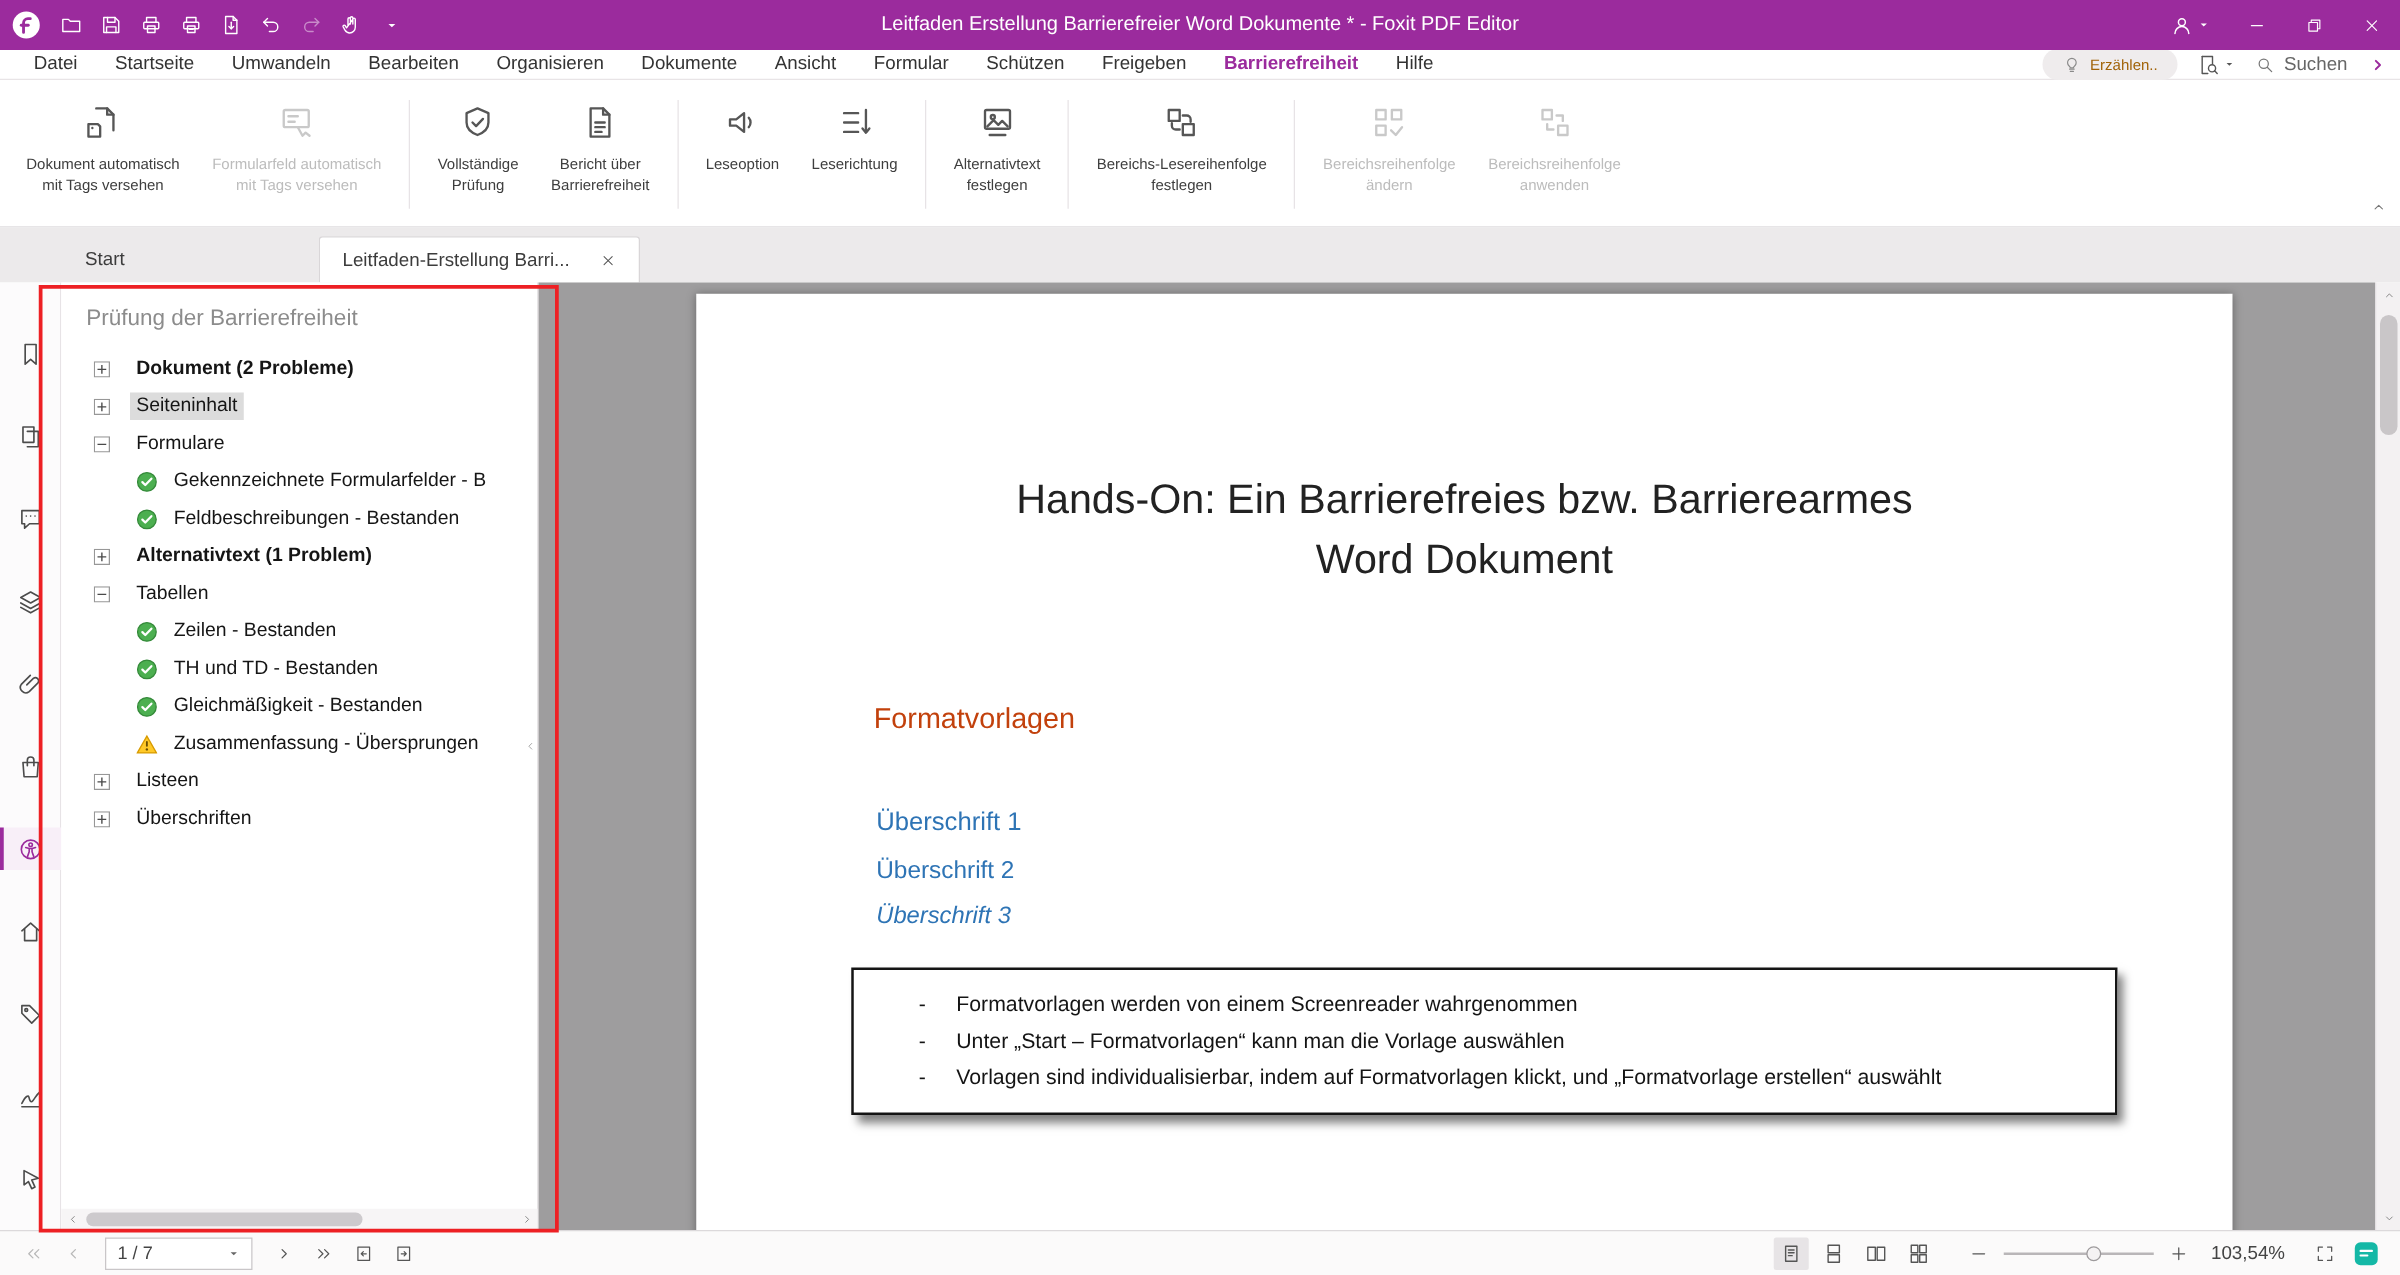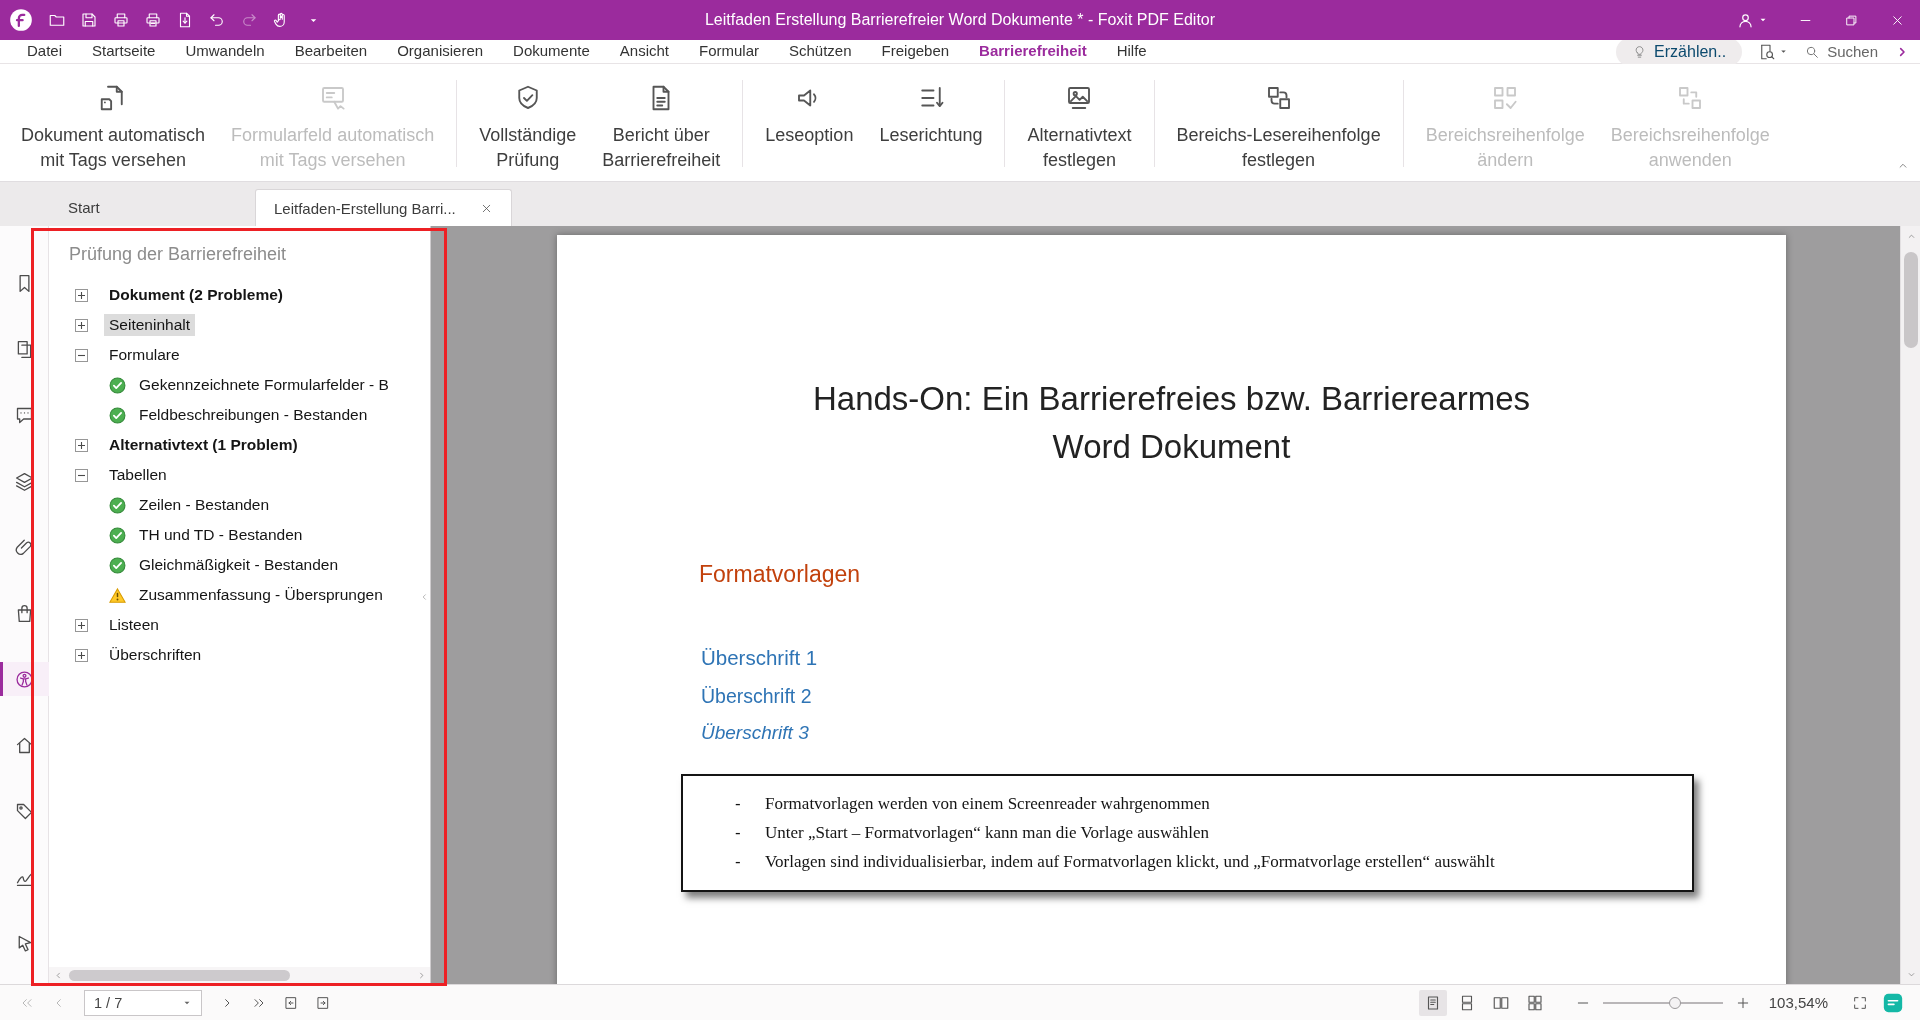--- a/index.html
+++ b/index.html
@@ -24,37 +24,37 @@
   .account .ac-caret svg{width:10px;height:10px;}
   .win-btn{width:46px;height:40px;display:flex;align-items:center;justify-content:center;color:#fff;}
   .win-btn svg{width:15px;height:15px;}
 
   
   .menubar{height:24px;background:#fff;display:flex;align-items:center;border-bottom:1px solid #e8e4e6;padding:0 10px 0 12px;flex:none;}
   .menu-tabs{display:flex;}
   .menu-tab{padding:0 15px;font-size:15px;color:#333;height:38px;line-height:36px;white-space:nowrap;}
   .menu-tab.active{color:#9B2B9D;font-weight:bold;box-shadow:inset 0 -3px 0 #9B2B9D;}
   .menu-right{margin-left:auto;display:flex;align-items:center;gap:16px;}
-  .tellme{display:flex;align-items:center;gap:7px;background:#efeced;border-radius:15px;padding:5px 16px;color:#0c4a6e;font-size:16px;white-space:nowrap;}
+  .tellme{display:flex;align-items:center;gap:7px;background:#efeced;border-radius:15px;padding:5px 16px;color:#a16207;font-size:12px;white-space:nowrap;}
   .tellme svg{width:15px;height:15px;color:#8a8a8a;}
   .mr-iconbtn{display:flex;align-items:center;gap:3px;color:#555;}
   .mr-iconbtn svg{width:18px;height:18px;}
   .mr-iconbtn .sm svg{width:9px;height:9px;}
   .searchbox{display:flex;align-items:center;gap:7px;color:#666;font-size:15px;}
   .searchbox svg{width:16px;height:16px;color:#777;}
   .menu-expand{color:#9B2B9D;}
   .menu-expand svg{width:16px;height:16px;stroke-width:2.4;}
 
   
   .ribbon{height:118px;background:#fff;border-bottom:1px solid #e0dde0;display:flex;align-items:stretch;padding:6px 26px 4px 8px;position:relative;flex:none;}
   #ribbon-groups{display:flex;align-items:stretch;}
   .ribbon-btn{display:flex;flex-direction:column;align-items:center;justify-content:flex-start;padding:8px 12px 4px;margin:0 1px;border-radius:3px;color:#3e3e3e;text-align:center;}
   .ribbon-icon{height:40px;display:flex;align-items:center;}
   .ribbon-icon svg{width:30px;height:30px;color:#565656;}
-  .ribbon-label{font-size:18px;line-height:1.4;margin-top:5px;white-space:nowrap;}
+  .ribbon-label{font-size:12px;line-height:1.4;margin-top:5px;white-space:nowrap;}
   .ribbon-btn.disabled{color:#bcbcbc;}
   .ribbon-btn.disabled .ribbon-icon svg{color:#c9c9c9;}
   .ribbon-sep{width:1px;background:#e7e3e6;margin:10px 9px;}
   .ribbon-collapse{position:absolute;right:10px;bottom:8px;color:#777;}
   .ribbon-collapse svg{width:14px;height:14px;}
 
   
   .tabbar{height:44px;background:#eceaeb;display:flex;align-items:flex-end;padding-left:50px;flex:none;}
   .doc-tab{height:37px;display:flex;align-items:center;padding:0 18px;font-size:15px;color:#3c3c3c;min-width:205px;}
   .doc-tab.active{background:#fff;border:1px solid #d9d6d8;border-bottom:none;border-radius:3px 3px 0 0;min-width:250px;justify-content:space-between;}
@@ -96,21 +96,21 @@
   .doc-title{margin-top:140px;text-align:center;font-size:33px;color:#222;line-height:1.45;}
   .doc-h1{margin:90px 0 16px 142px;font-size:23px;color:#c2410c;}
   #subheads{margin:58px 0 0 144px;}
   .sub{color:#2E74B5;}
   .sub.h1{font-size:20.5px;margin-bottom:15px;}
   .sub.h2{font-size:19.5px;margin-bottom:14px;}
   .sub.h3{font-size:19px;font-style:italic;}
   .doc-box{margin:30px 0 0 124px;width:1013px;border:2.5px solid #141414;box-shadow:5px 6px 7px rgba(0,0,0,.5);padding:13px 24px 14px 52px;}
   .bullet-row{display:flex;font-size:17px;line-height:29px;color:#141414;}
   .dash{width:16px;flex:none;}
-  .btext{flex:1;margin-left:14px;font-family:Liberation Serif, serif;}
+  .btext{flex:1;margin-left:14px;}
 
   .vscroll{width:20px;background:#f3f1f2;border-left:1px solid #e3e0e2;position:relative;flex:none;}
   .vs-arrow{height:20px;width:20px;display:flex;align-items:center;justify-content:center;color:#777;}
   .vs-arrow.bottom{position:absolute;bottom:0;left:0;}
   .vs-arrow svg{width:11px;height:11px;}
   .vs-thumb{position:absolute;top:26px;left:3px;width:14px;height:96px;background:#c9c6c8;border-radius:7px;}
 
   
   .statusbar{height:36px;background:#fbfafa;border-top:1px solid #dcd9db;display:flex;align-items:center;padding:0 14px;font-size:15px;color:#444;flex:none;}
   .sb-left{display:flex;align-items:center;gap:6px;}

